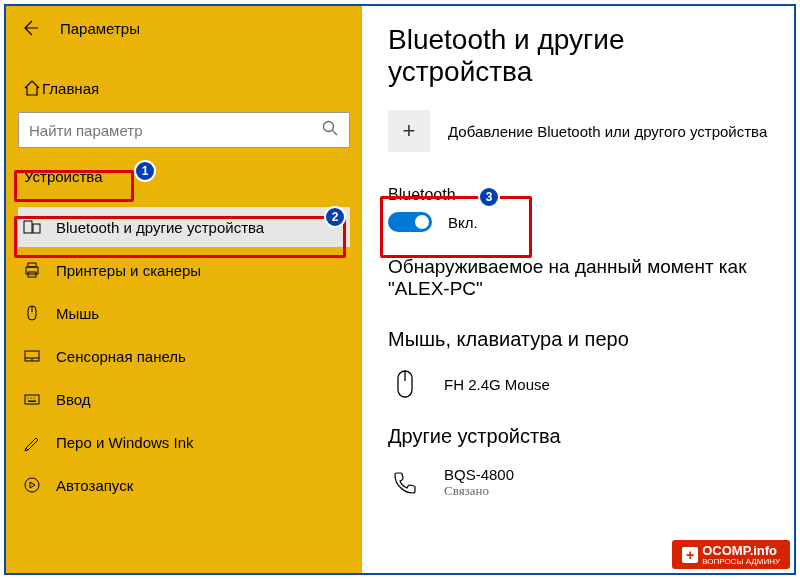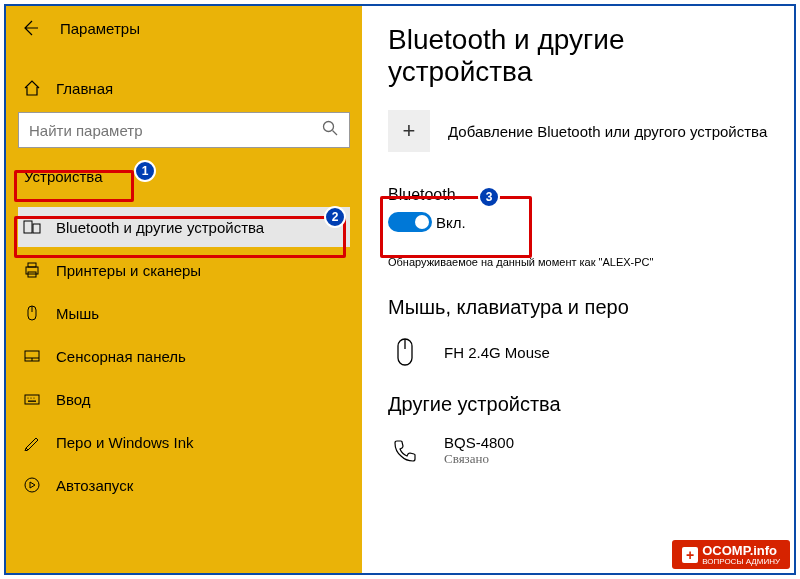--- a/index.html
+++ b/index.html
@@ -33,21 +33,21 @@
     margin-bottom: 30px;
     gap: 18px;
   }
   .back-btn {
     width: 24px; height: 24px;
     display: flex; align-items: center; justify-content: center;
     cursor: pointer;
   }
   .app-title { font-size: 15px; color: #000; }
   .home-row {
-    display: flex; align-items: center; gap: 14px;
+    display: flex; align-items: center; gap: 0;
     padding: 8px 4px;
     margin-bottom: 6px;
     font-size: 15px; color: #000;
     cursor: pointer;
   }
   .search-box {
     border: 1px solid #999;
     background: #fff;
     height: 36px;
     display: flex; align-items: center;
@@ -79,32 +79,32 @@
   .add-row { display: flex; align-items: center; gap: 18px; margin-bottom: 34px; cursor: pointer; }
   .plus-box {
     width: 42px; height: 42px; background: #eee;
     display: flex; align-items: center; justify-content: center;
     font-size: 22px; color: #333; font-weight: 300;
   }
   .add-text { font-size: 15px; color: #000; }
 
   .bt-section { margin-bottom: 24px; }
   .bt-label { font-size: 16px; color: #000; margin-bottom: 8px; }
-  .toggle-row { display: flex; align-items: center; gap: 4px; }
+  .toggle-row { display: flex; align-items: center; gap: 16px; }
   .toggle {
     width: 44px; height: 20px; border-radius: 10px;
     background: #0078d7; position: relative; cursor: pointer;
   }
   .toggle .knob {
     position: absolute; right: 3px; top: 3px;
     width: 14px; height: 14px; border-radius: 50%; background: #fff;
   }
   .toggle-state { font-size: 15px; }
 
-  .discoverable { font-size: 11px; color: #000; margin-bottom: 28px; }
+  .discoverable { font-size: 19px; color: #000; margin-bottom: 28px; }
 
   .section-title { font-size: 20px; font-weight: 400; color: #000; margin-bottom: 12px; }
   .device-row { display: flex; align-items: center; gap: 24px; padding: 6px 2px; margin-bottom: 20px; }
   .device-icon { width: 30px; height: 30px; display:flex; align-items:center; justify-content:center; }
   .device-name { font-size: 15px; color: #000; }
   .device-status { font-size: 13px; color: #666; font-family: Liberation Serif, serif; }
 
   
   .callout {
     position: absolute;

